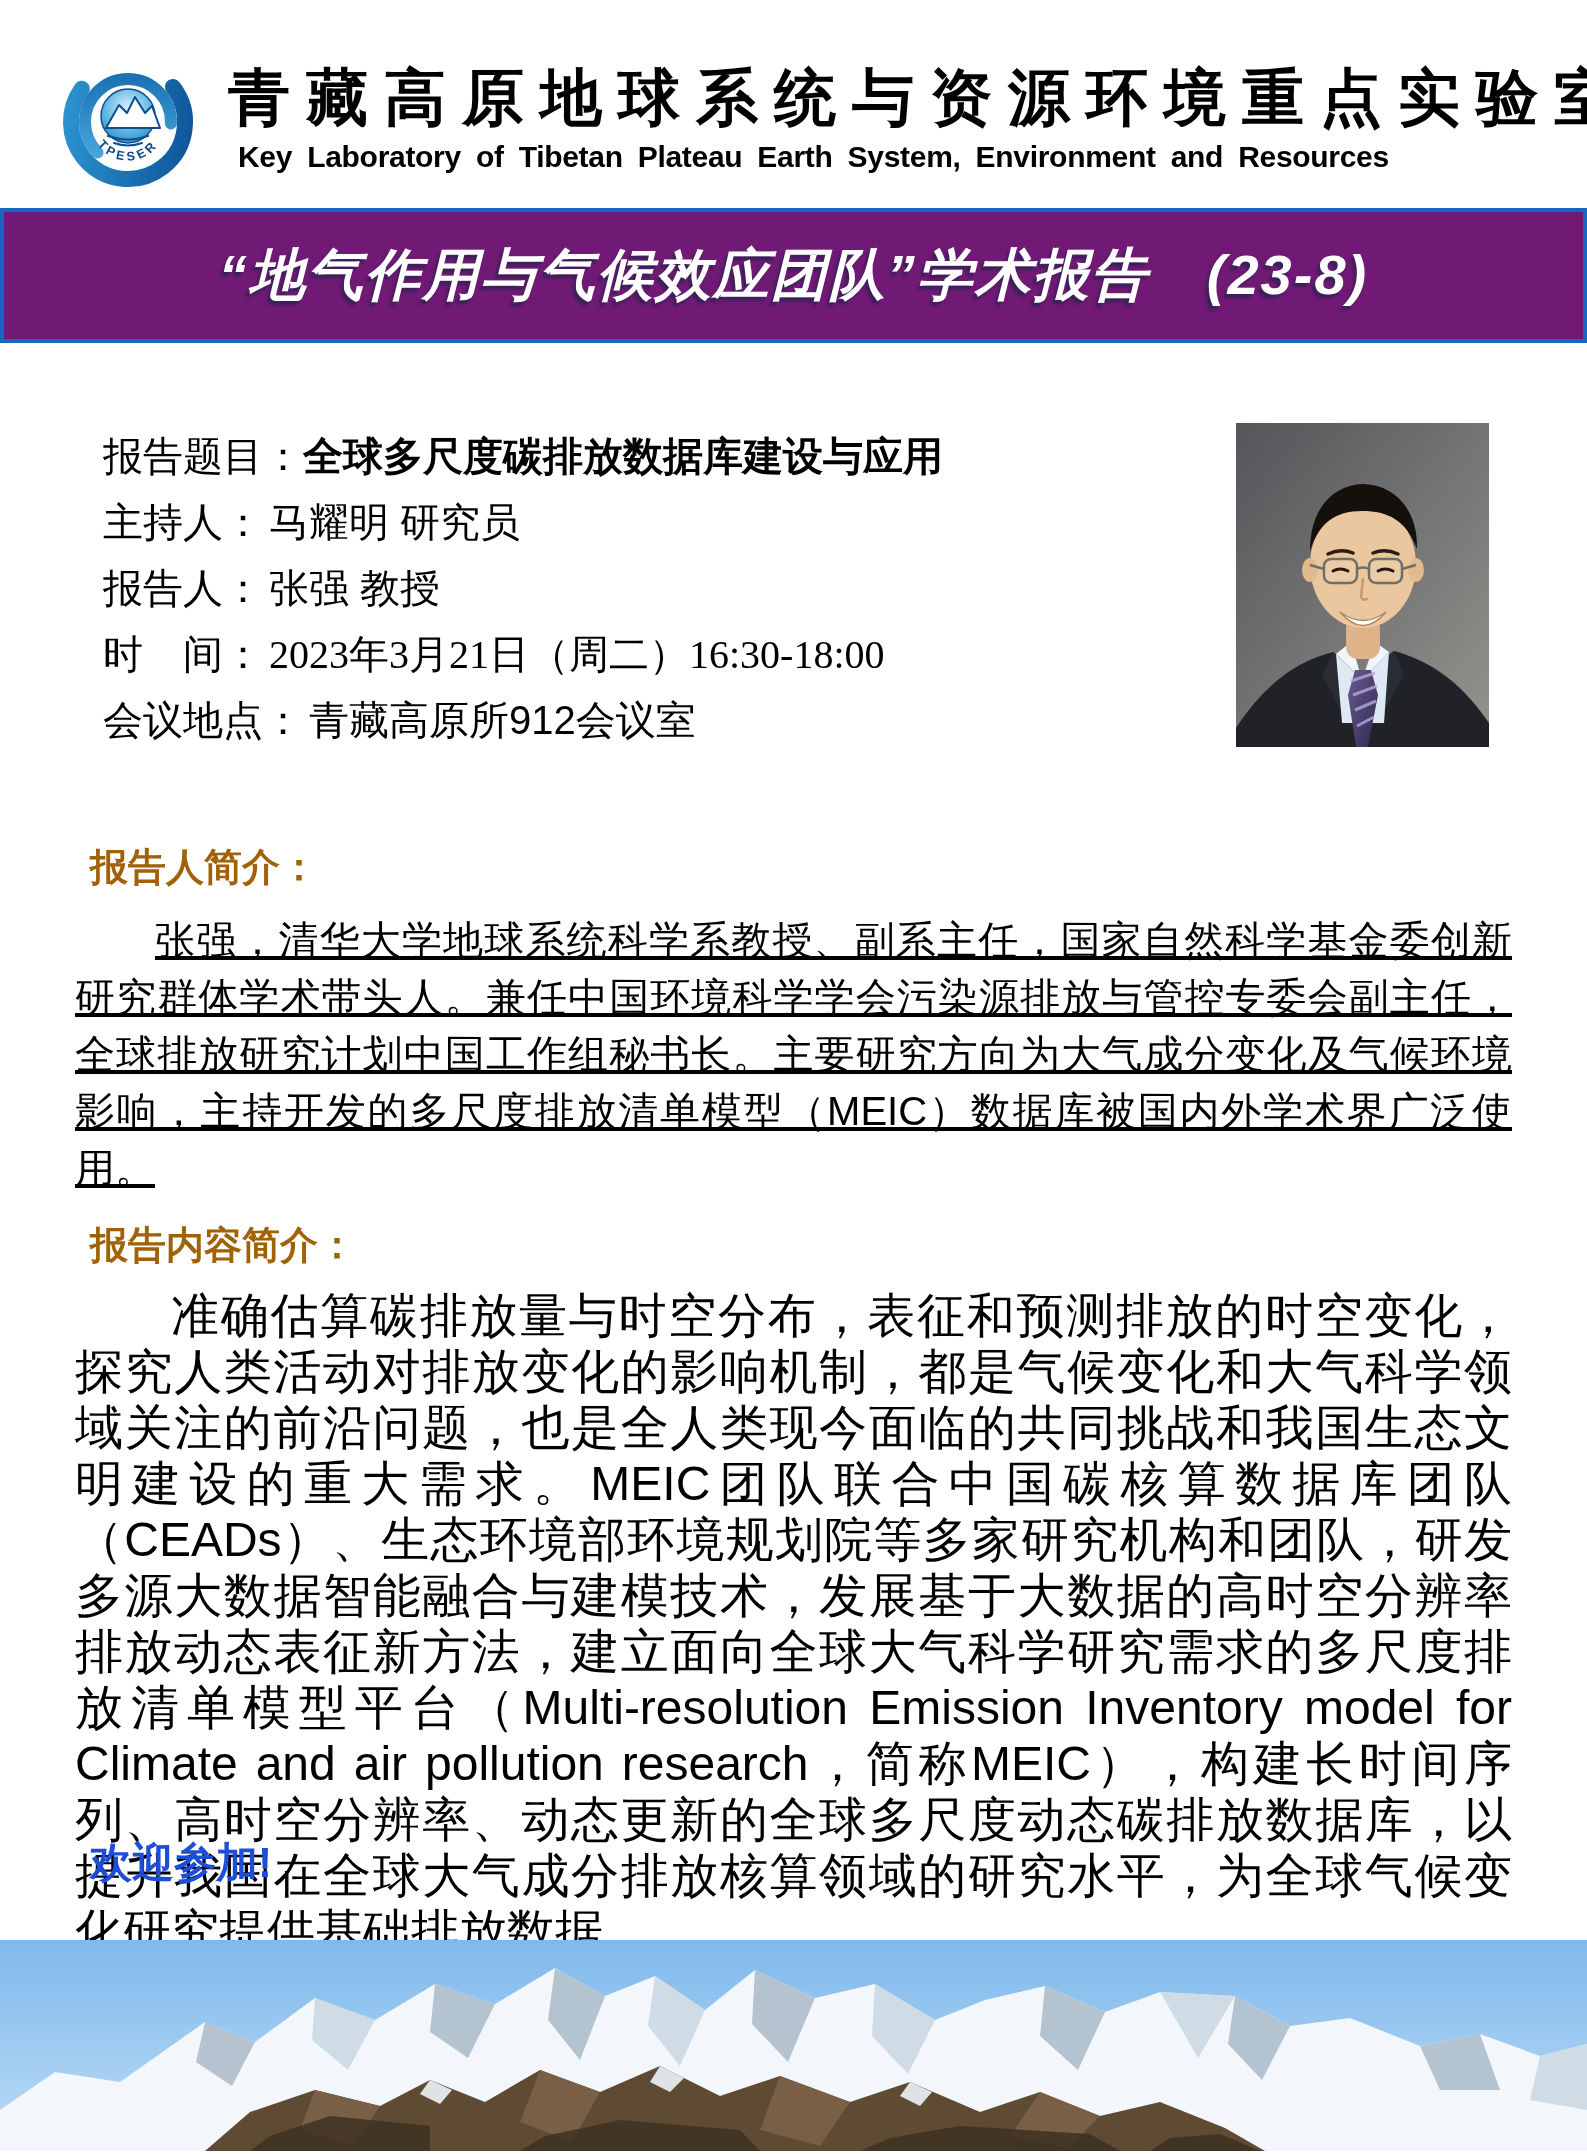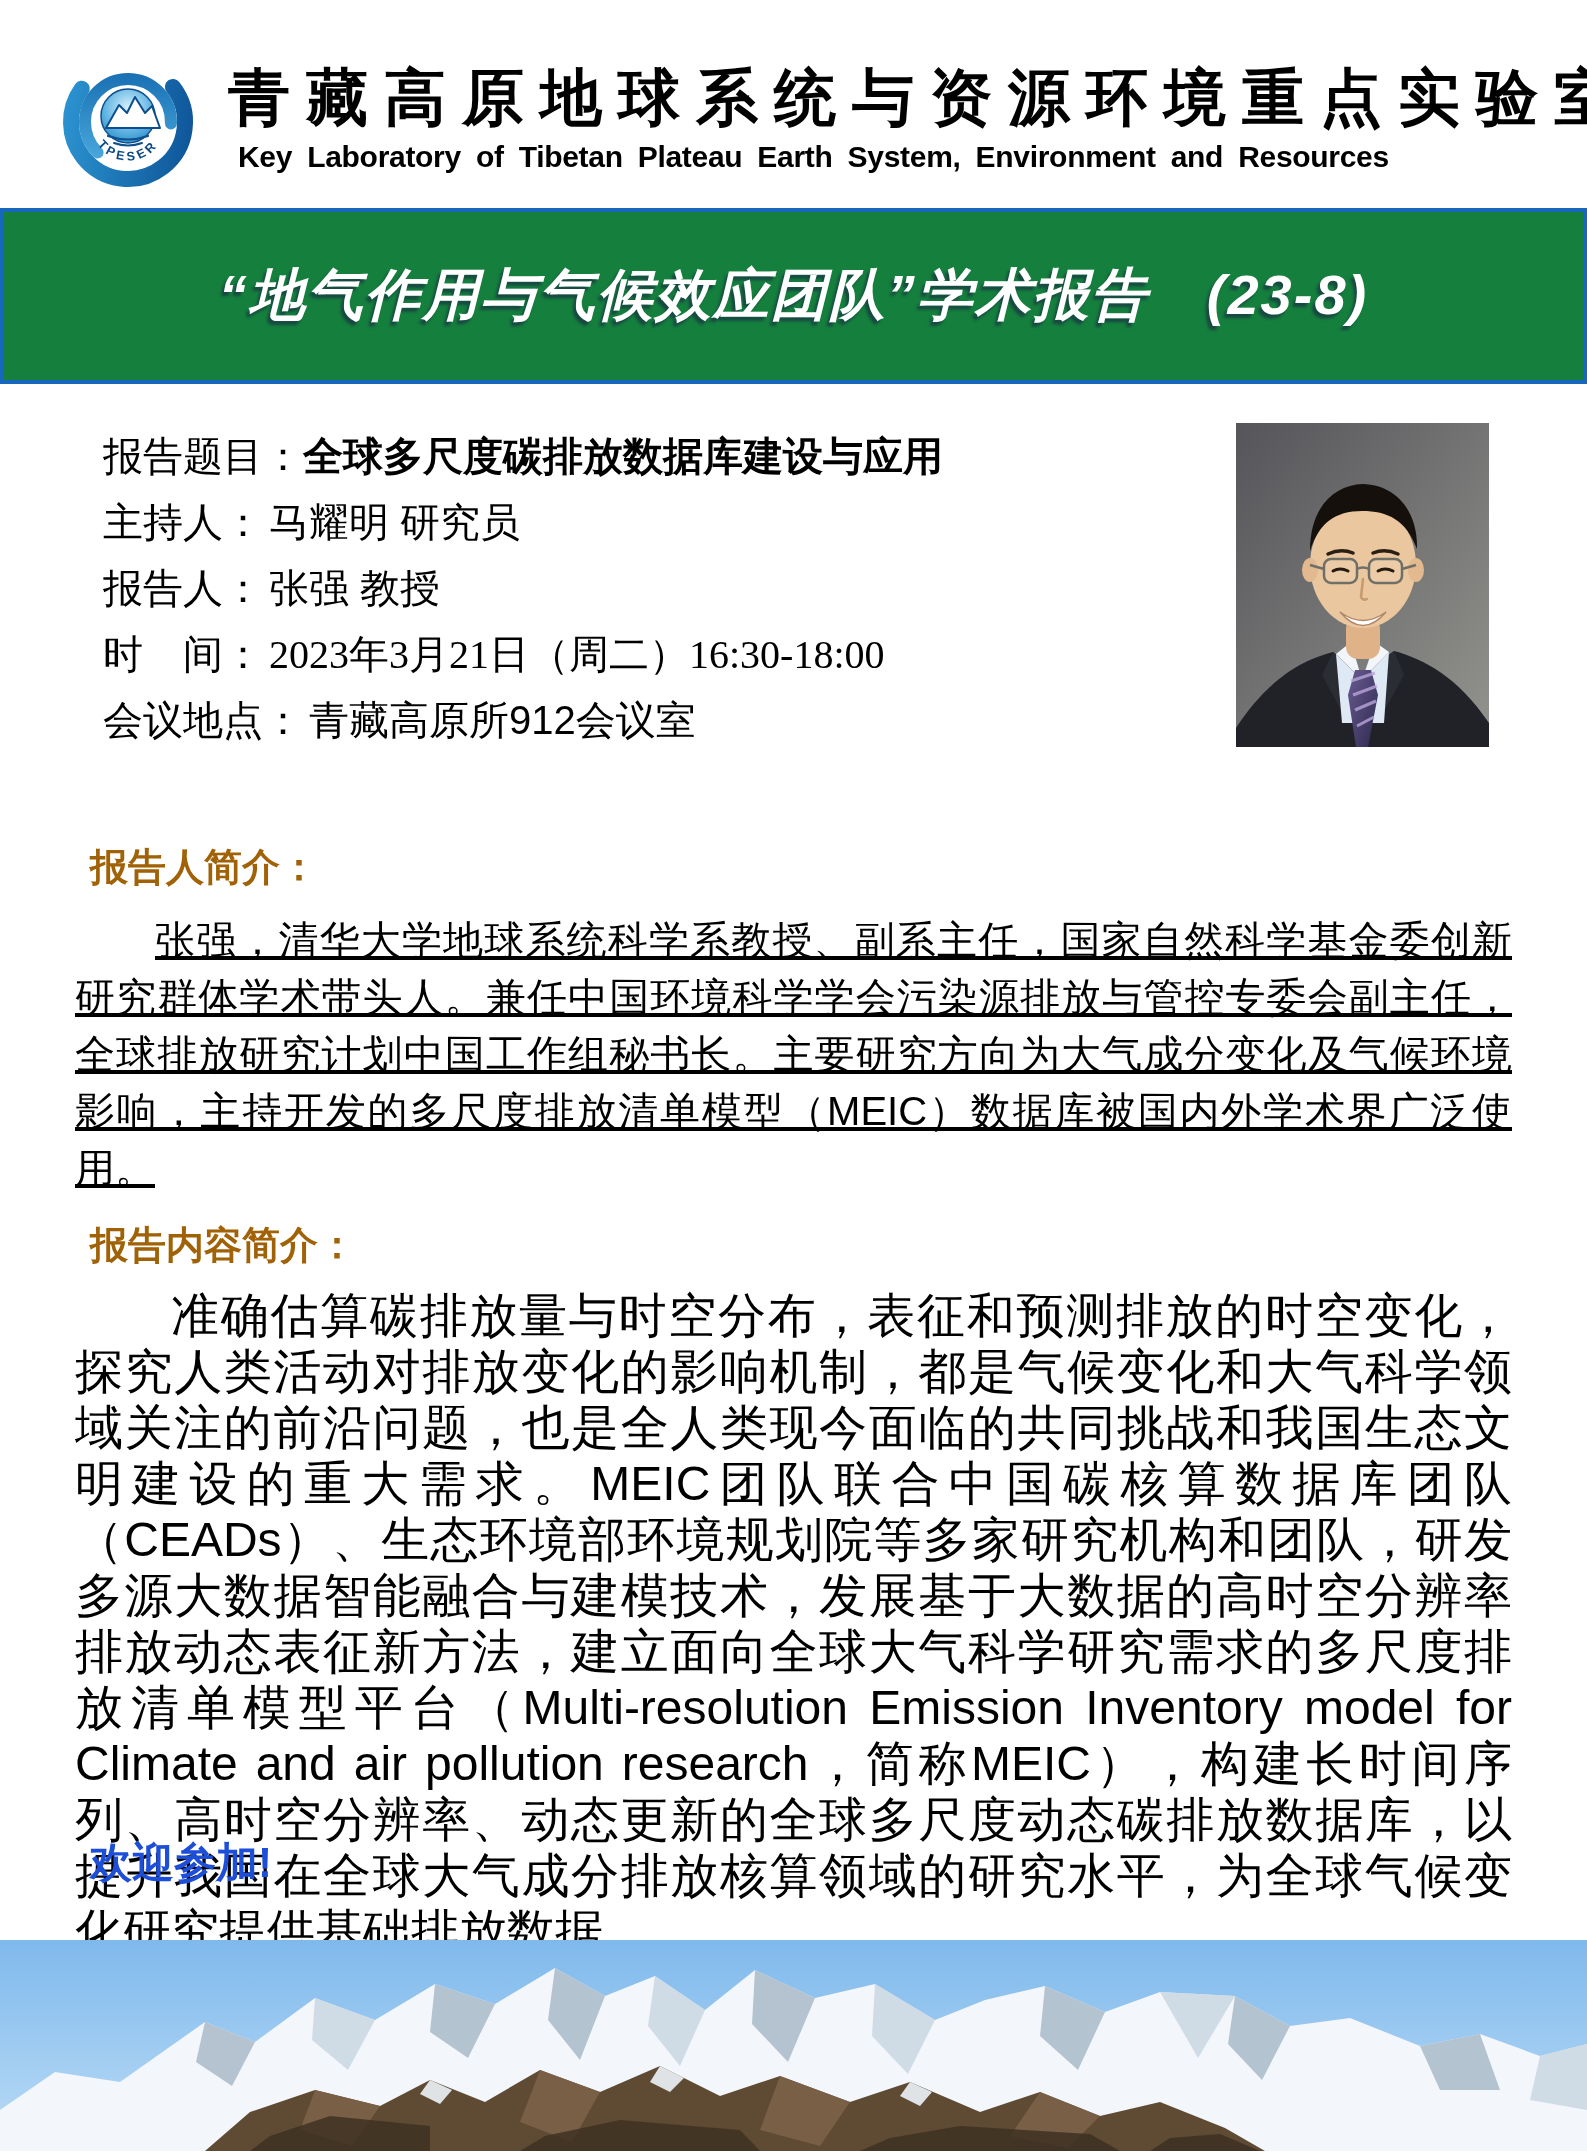--- a/index.html
+++ b/index.html
@@ -17,22 +17,22 @@
     font-size:62px;font-weight:900;color:#000;
     letter-spacing:16px;white-space:nowrap;
   }
   .title-en{
     position:absolute;left:238px;top:140px;width:1300px;
     font-size:30px;font-weight:bold;color:#000;
     letter-spacing:-0.3px;word-spacing:7px;white-space:nowrap;
   }
   
   .banner{
-    position:absolute;left:0;top:208px;width:1587px;height:176px;
-    background:#15803d;border:4px solid #1767BE;box-sizing:border-box;
+    position:absolute;left:0;top:208px;width:1587px;height:135px;
+    background:#701a75;border:4px solid #1767BE;box-sizing:border-box;
     display:flex;align-items:center;justify-content:center;
   }
   .banner-title{
     color:#FFFFFF;font-size:56px;font-weight:900;font-style:italic;
     letter-spacing:2px;white-space:nowrap;
     text-shadow:-3px 4px 3px rgba(25,35,70,0.6);
   }
   
   .details{position:absolute;left:103px;top:423px;width:1110px;}
   .detail-row{height:66px;display:flex;align-items:center;font-size:40px;color:#000;white-space:nowrap;}

